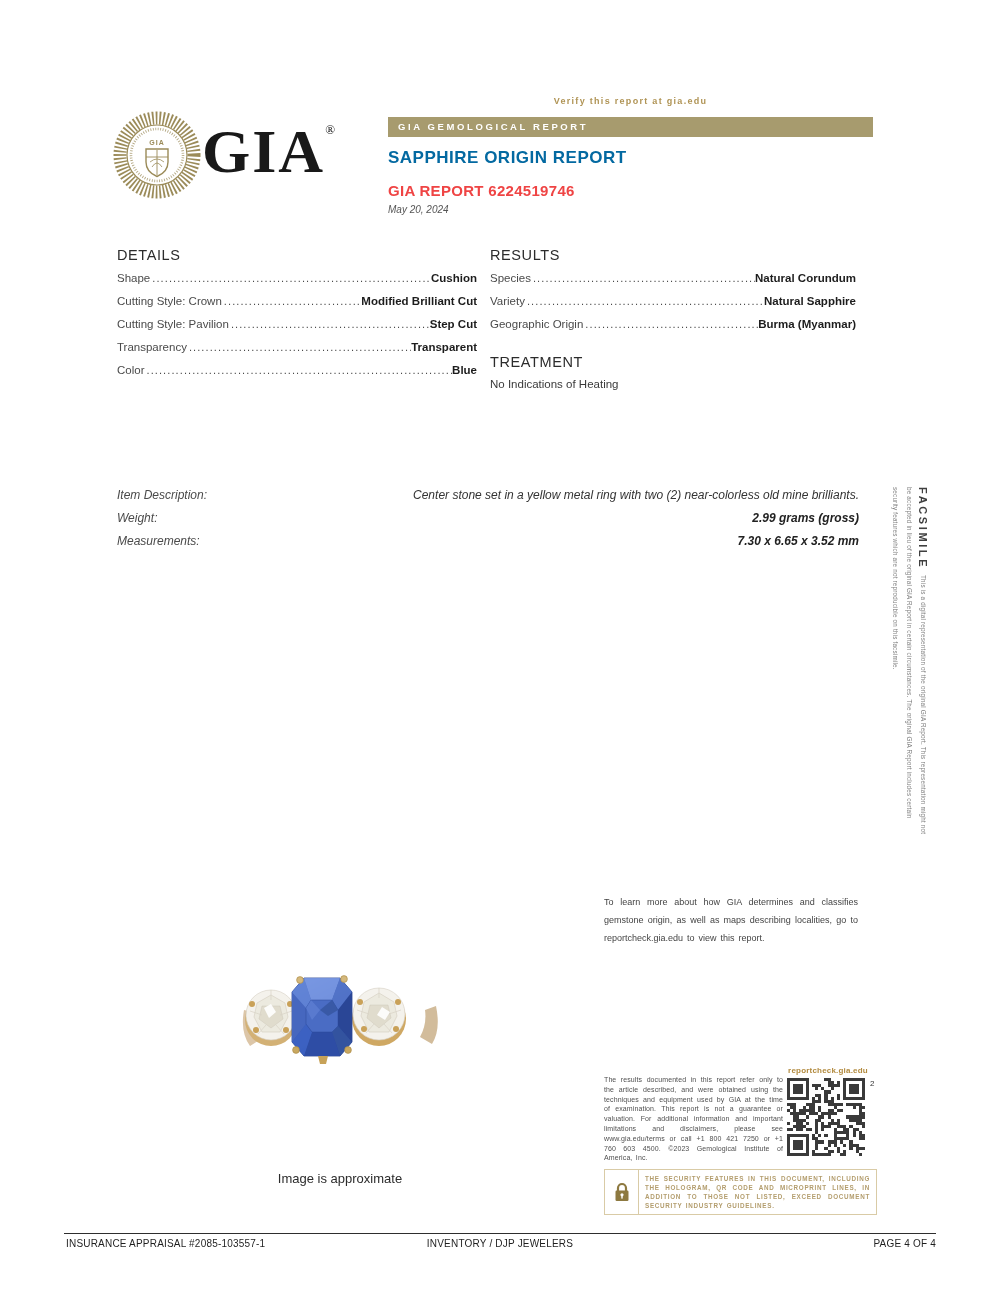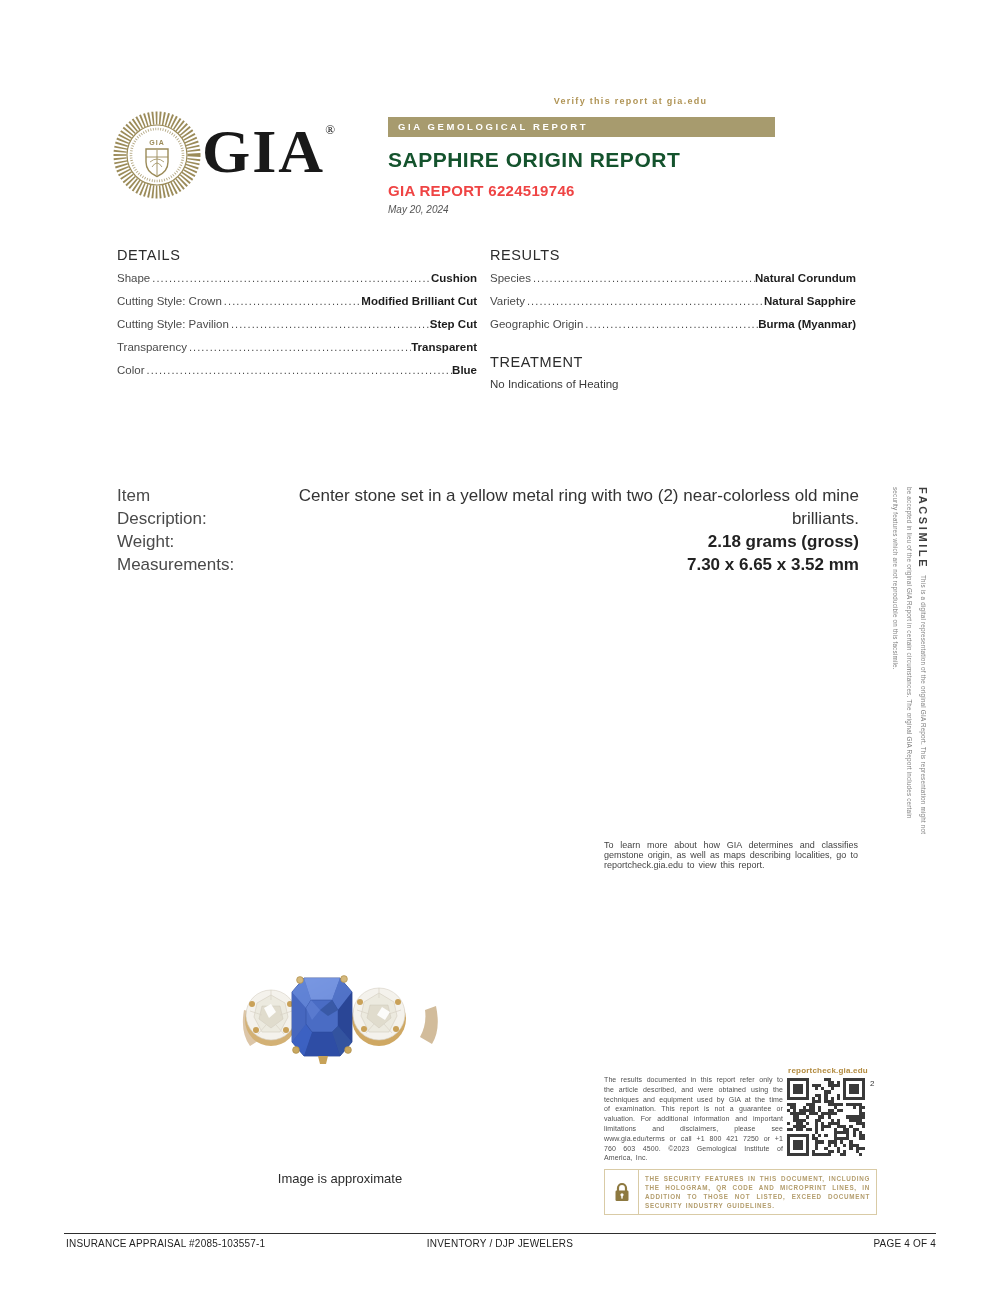--- a/index.html
+++ b/index.html
@@ -18,27 +18,27 @@
     color:#191919; letter-spacing:2px;
   }
   .wordmark sup { font-size:13px; font-weight:400; vertical-align:38px; letter-spacing:0; }
 
   .verify {
     position:absolute; left:388px; top:96px; width:485px;
     text-align:center; font-size:9px; letter-spacing:1.3px;
     color:#b09455; font-weight:bold;
   }
   .goldbar {
-    position:absolute; left:388px; top:117px; width:387px; height:20px;
+    position:absolute; left:388px; top:117px; width:485px; height:20px;
     background:#a79b6e; color:#ffffff; font-size:9.5px; font-weight:bold;
     letter-spacing:2.6px; line-height:20px; padding-left:10px;
   }
   .rpt-title {
     position:absolute; left:388px; top:148px;
-    font-size:21px; color:#14532d; letter-spacing:0.5px; font-weight:bold;
+    font-size:17px; color:#0369a1; letter-spacing:0.5px; font-weight:bold;
   }
   .rpt-no {
     position:absolute; left:388px; top:182px;
     font-size:15px; color:#ef4444; font-weight:bold; letter-spacing:0.3px;
   }
   .rpt-date { position:absolute; left:388px; top:204px; font-size:10px; color:#555;font-style:italic; }
 
   
   .col-left  { position:absolute; left:117px; top:247px; width:360px; }
   .col-right { position:absolute; left:490px; top:247px; width:366px; }
@@ -51,41 +51,41 @@
   .kv-dots { flex:1; overflow:hidden; white-space:nowrap; color:#4a4a4a; padding:0 2px; }
   .kv-dots::after {
     content:"......................................................................................................................................................";
     font-size:11px; letter-spacing:1.1px;
   }
   .kv-value { color:#1d1d1d; font-weight:bold; white-space:nowrap; }
   .treat-head { margin-top:13px; margin-bottom:8px; }
   .treat-value { font-size:11.5px; color:#3a3a3a; }
 
   
-  .item-block { position:absolute; left:117px; top:484px; width:742px; font-size:17px; }
+  .item-block { position:absolute; left:117px; top:484px; width:742px; font-size:12px;font-style:italic; }
   .item-row { display:flex; line-height:23px; }
   .item-label { width:123px; flex:0 0 123px; color:#4a4a4a; }
   .item-value { flex:1; color:#333;text-align:right; }
   .item-value.bold { font-weight:bold; color:#222; }
 
   
   .facsimile {
     position:absolute; right:70px; top:487px; height:352px;
     writing-mode:vertical-rl; color:#7d7d7d; font-size:6.3px; line-height:14px;
     letter-spacing:0.2px;
   }
   .facs-title {
     font-size:11px; font-weight:bold; color:#3f3f3f; letter-spacing:2.6px;
     margin-inline-end:0; padding-inline-end:6px;
   }
 
   
   .learn-more {
-    position:absolute; left:604px; top:840px; width:254px;
-    font-size:9px; line-height:10px; color:#444; text-align:justify; word-spacing:1.5px;
+    position:absolute; left:604px; top:893px; width:254px;
+    font-size:9px; line-height:18px; color:#444; text-align:justify; word-spacing:1.5px;
   }
 
   
   .ring { position:absolute; left:240px; top:962px; width:200px; height:120px; }
   .caption {
     position:absolute; left:215px; top:1171px; width:250px; text-align:center;
     font-size:13px; color:#2b2b2b;
   }
 
   
@@ -197,21 +197,21 @@
     <div class="treat-value">No Indications of Heating</div>
   </div>
 
   <div class="item-block">
     <div class="item-row">
       <span class="item-label">Item Description:</span>
       <span class="item-value">Center stone set in a yellow metal ring with two (2) near-colorless old mine brilliants.</span>
     </div>
     <div class="item-row">
       <span class="item-label">Weight:</span>
-      <span class="item-value bold">2.18 grams (gross)</span>
+      <span class="item-value bold">2.99 grams (gross)</span>
     </div>
     <div class="item-row">
       <span class="item-label">Measurements:</span>
       <span class="item-value bold">7.30 x 6.65 x 3.52 mm</span>
     </div>
   </div>
 
   <div class="facsimile">
     <span class="facs-title">FACSIMILE</span><span>This is a digital representation of the original GIA Report. This representation might not be accepted in lieu of the original GIA Report in certain circumstances. The original GIA Report includes certain security features which are not reproducible on this facsimile.</span>
   </div>

